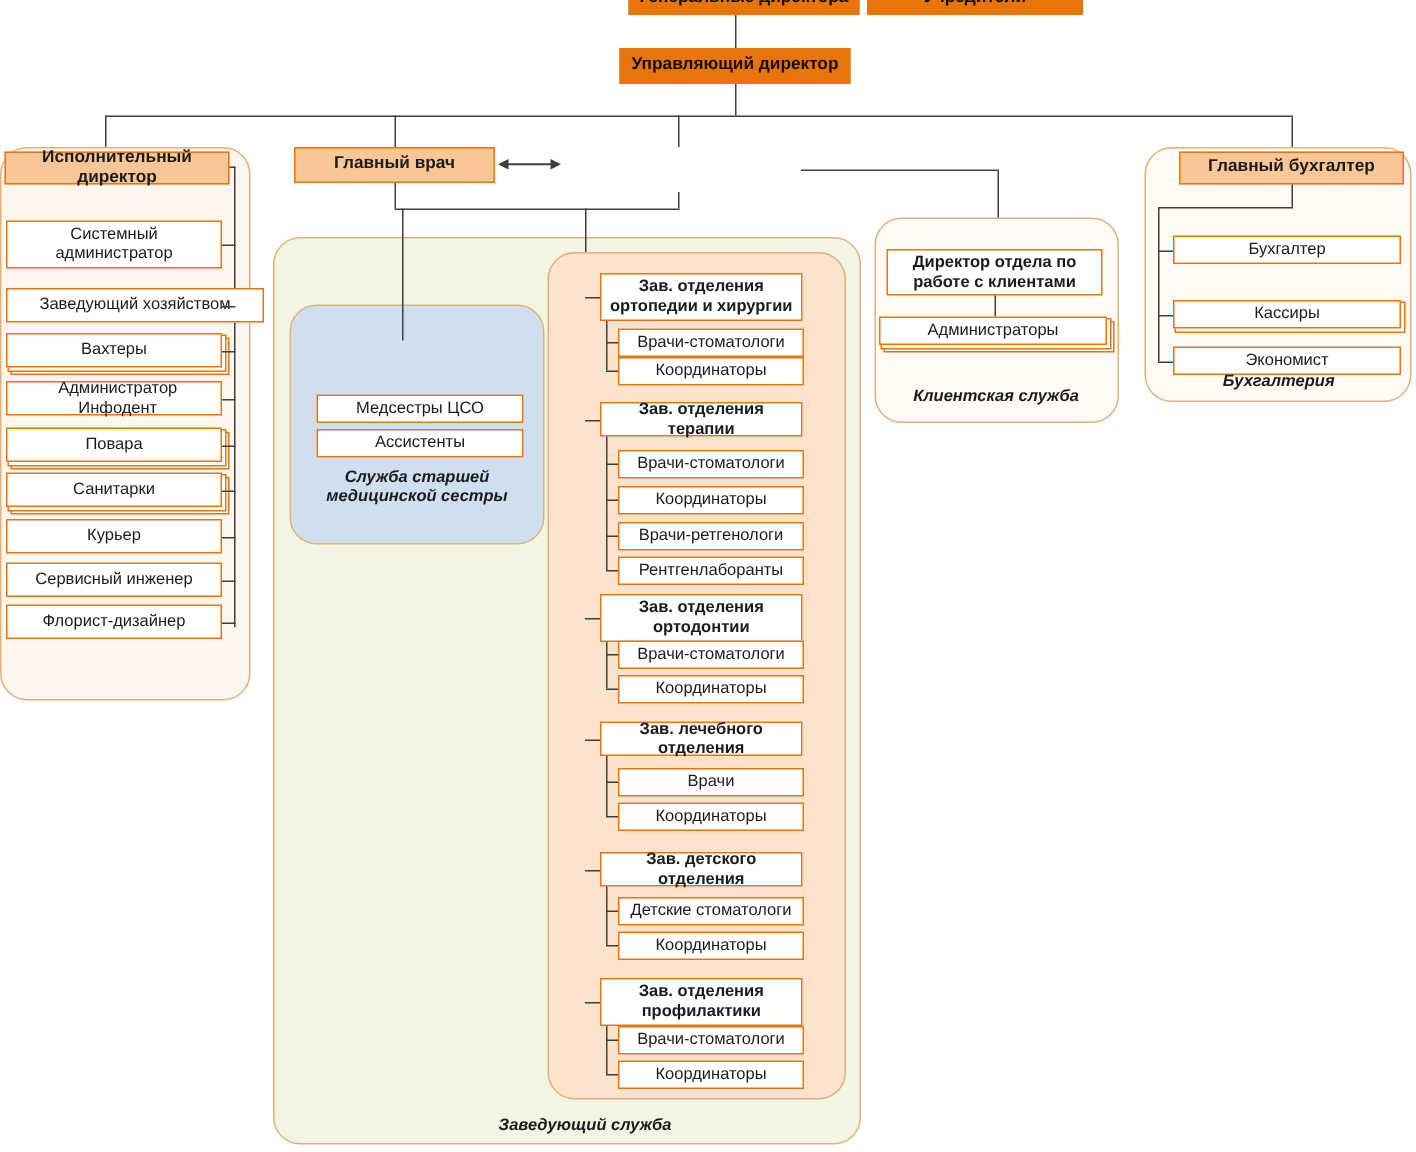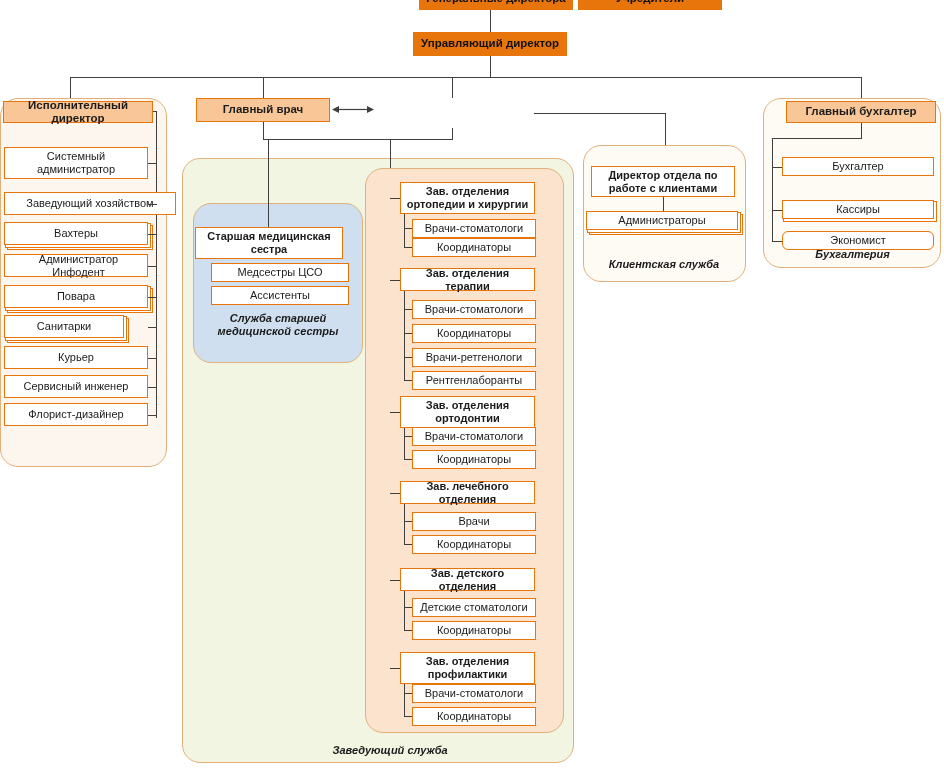--- a/index.html
+++ b/index.html
@@ -125,21 +125,21 @@
       <div class="box lvl-leaf" style="left: 4px; top: 147px; width: 144px; height: 32px;">Системный администратор</div>
       <div class="line hline" style="left: 148px; top: 163px; width: 9px;"></div>
       <div class="box lvl-leaf" style="left: 4px; top: 192px; width: 172px; height: 23px;">Заведующий хозяйством</div>
       <div class="line hline" style="left: 148px; top: 204px; width: 9px;"></div>
       <div class="box lvl-leaf stacked" style="left: 4px; top: 222px; width: 144px; height: 23px;">Вахтеры</div>
       <div class="line hline" style="left: 148px; top: 234px; width: 9px;"></div>
       <div class="box lvl-leaf" style="left: 4px; top: 254px; width: 144px; height: 23px; padding-left: 8px;">Администратор Инфодент</div>
       <div class="line hline" style="left: 148px; top: 266px; width: 9px;"></div>
       <div class="box lvl-leaf stacked" style="left: 4px; top: 285px; width: 144px; height: 23px;">Повара</div>
       <div class="line hline" style="left: 148px; top: 297px; width: 9px;"></div>
-      <div class="box lvl-leaf stacked" style="left: 4px; top: 315px; width: 120px; height: 23px;">Санитарки</div>
+      <div class="box lvl-leaf stacked" style="left: 4px; top: 315px; width: 144px; height: 23px;">Санитарки</div>
       <div class="line hline" style="left: 148px; top: 327px; width: 9px;"></div>
       <div class="box lvl-leaf" style="left: 4px; top: 346px; width: 144px; height: 23px;">Курьер</div>
       <div class="line hline" style="left: 148px; top: 358px; width: 9px;"></div>
       <div class="box lvl-leaf" style="left: 4px; top: 375px; width: 144px; height: 23px;">Сервисный инженер</div>
       <div class="line hline" style="left: 148px; top: 387px; width: 9px;"></div>
       <div class="box lvl-leaf" style="left: 4px; top: 403px; width: 144px; height: 23px;">Флорист-дизайнер</div>
       <div class="line hline" style="left: 148px; top: 415px; width: 9px;"></div>
     </div>
 
 
@@ -154,21 +154,20 @@
   <div class="group g-med" style="left:182px;top:158px;width:392px;height:605px;"></div>
 
   <div class="group-label" style="left:280px;top:744px;width:220px;">Заведующий служба</div>
 
   <div class="group g-nurse" style="left:193px;top:203px;width:170px;height:160px;"></div>
 
   <div class="line vline" style="left:263px;top:122px;height:17px;"></div>
   <div class="line hline" style="left:263px;top:139px;width:127px;"></div>
   <div class="line vline" style="left:268px;top:139px;height:88px;"></div>
 
-  <div class="box lvl-head" style="left:195px;top:227px;width:148px;height:32px;">Старшая медицинская сестра</div>
 
   <div id="nurse-items">
       <div class="box lvl-leaf" style="left: 211px; top: 263px; width: 138px; height: 19px;">Медсестры ЦСО</div>
       <div class="box lvl-leaf" style="left: 211px; top: 286px; width: 138px; height: 19px;">Ассистенты</div>
     </div>
 
   <div class="group-label" style="left:200px;top:312px;width:156px;">Служба старшей медицинской сестры</div>
 
 
   <div class="line vline" style="left:452px;top:128px;height:11px;"></div>
@@ -248,18 +247,18 @@
   <div class="line vline" style="left:861px;top:123px;height:15px;"></div>
   <div class="line hline" style="left:772px;top:138px;width:90px;"></div>
   <div class="line vline" style="left:772px;top:138px;height:103px;"></div>
 
   <div id="acct-items">
       <div class="line hline" style="left: 772px; top: 167px; width: 10px;"></div>
       <div class="box lvl-leaf" style="left: 782px; top: 157px; width: 152px; height: 19px;">Бухгалтер</div>
       <div class="line hline" style="left: 772px; top: 210px; width: 10px;"></div>
       <div class="box lvl-leaf stacked2" style="left: 782px; top: 200px; width: 152px; height: 19px;">Кассиры</div>
       <div class="line hline" style="left: 772px; top: 241px; width: 10px;"></div>
-      <div class="box lvl-leaf" style="left: 782px; top: 231px; width: 152px; height: 19px; border-radius: 6px;">Экономист</div>
+      <div class="box lvl-leaf" style="left: 782px; top: 231px; width: 152px; height: 19px;">Экономист</div>
     </div>
 
   <div class="group-label" style="left:775px;top:248px;width:155px;">Бухгалтерия</div>
 
 </div>
 
 </body></html>

